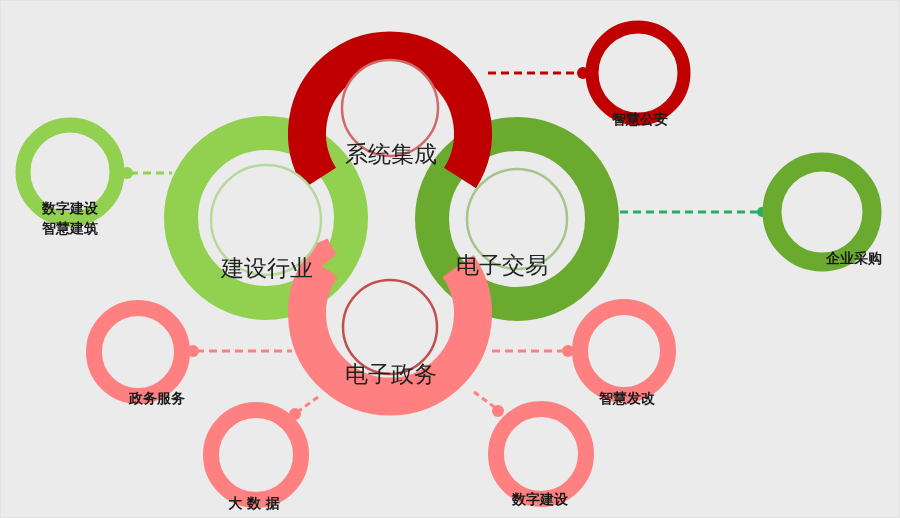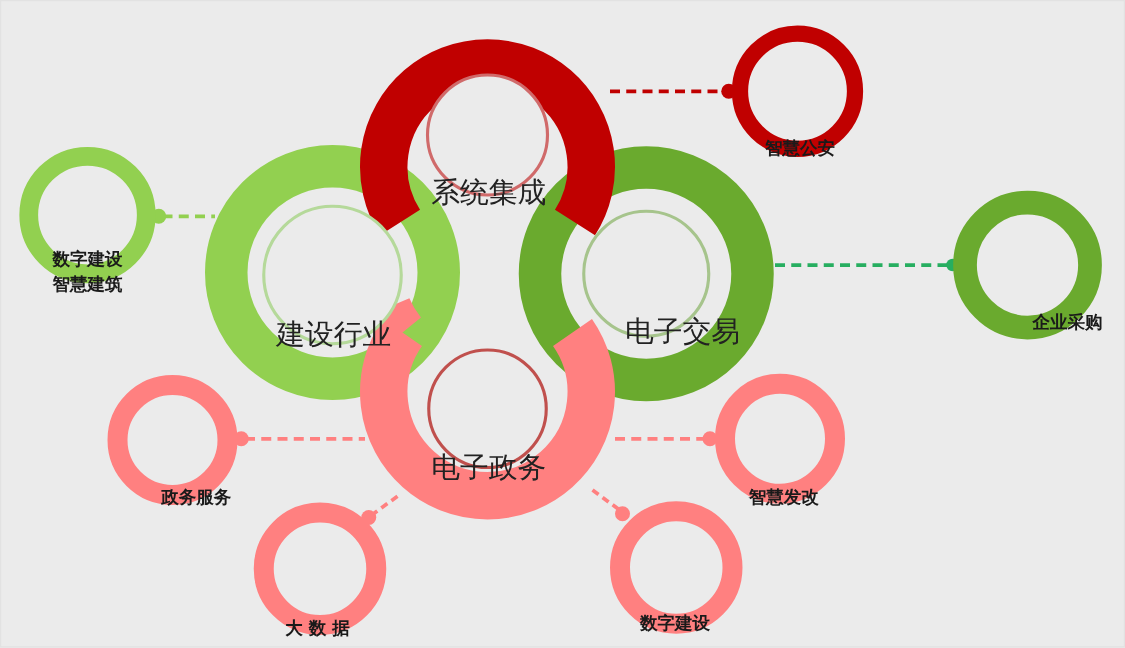--- a/index.html
+++ b/index.html
@@ -65,21 +65,21 @@
     <circle cx="822" cy="212" r="50" fill="#ebebeb" stroke="#6aaa2e" stroke-width="19"></circle>
     <circle cx="138" cy="352" r="44" fill="#ebebeb" stroke="#ff8080" stroke-width="16"></circle>
     <circle cx="624" cy="351" r="44" fill="#ebebeb" stroke="#ff8080" stroke-width="16"></circle>
     <circle cx="256" cy="455" r="45" fill="#ebebeb" stroke="#ff8080" stroke-width="16"></circle>
     <circle cx="541" cy="454" r="45" fill="#ebebeb" stroke="#ff8080" stroke-width="16"></circle>
   </g>
 </svg>
 
 <div class="lbl main-lbl" style="left:391px; top:108px;">系统集成</div>
 <div class="lbl main-lbl" style="left:267px; top:222px;">建设行业</div>
-<div class="lbl main-lbl" style="left:546px; top:219px;">电子交易</div>
+<div class="lbl main-lbl" style="left:502px; top:219px;">电子交易</div>
 <div class="lbl main-lbl" style="left:391px; top:328px;">电子政务</div>
 
 <div class="lbl sat-lbl" style="left:640px; top:73px;">智慧公安</div>
 <div class="lbl sat-lbl" style="left:70px; top:172px;">
   <div>数字建设</div>
   <div>智慧建筑</div>
 </div>
 <div class="lbl sat-lbl" style="left:854px; top:212px;">企业采购</div>
 <div class="lbl sat-lbl" style="left:134px; top:352px;padding-left:46px;">政务服务</div>
 <div class="lbl sat-lbl" style="left:627px; top:352px;">智慧发改</div>

